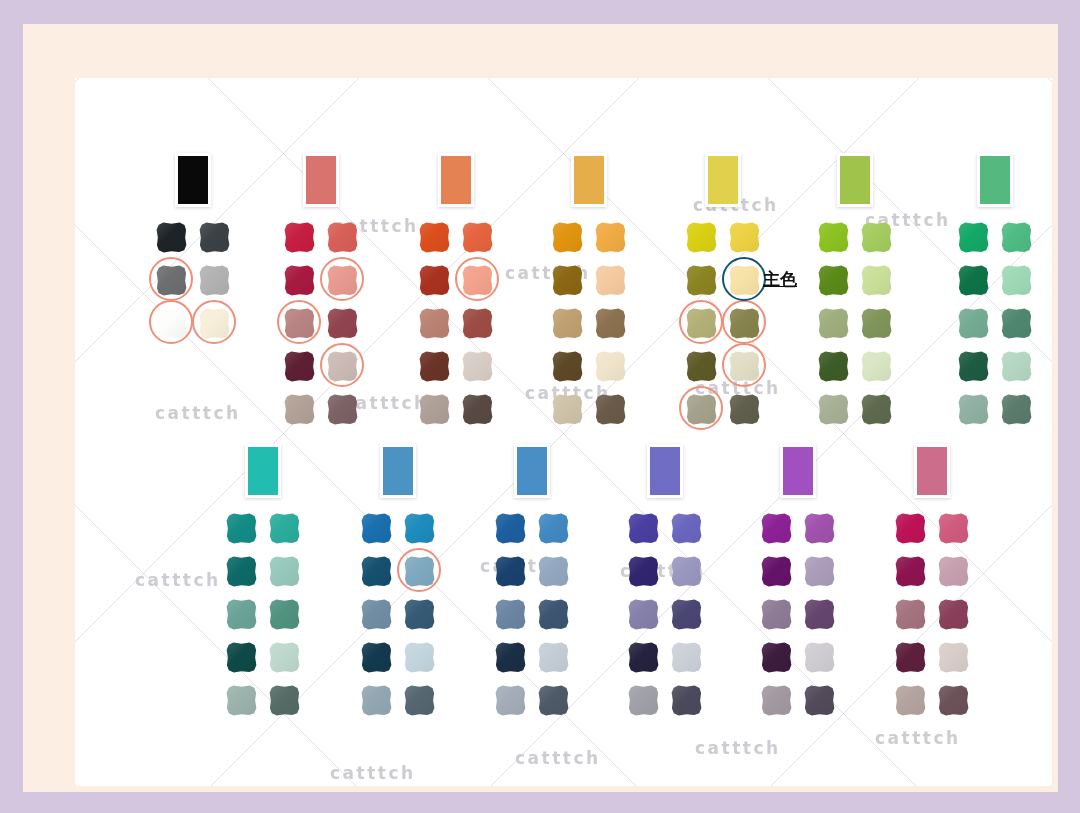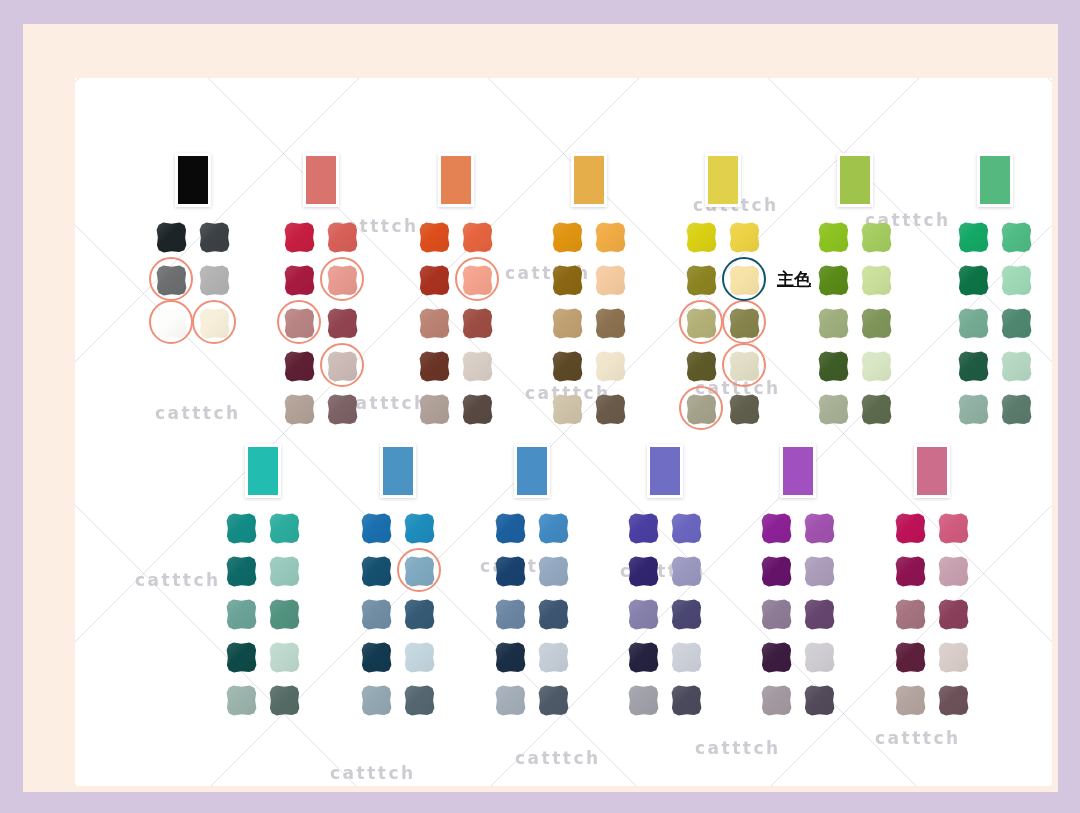--- a/index.html
+++ b/index.html
@@ -304,21 +304,21 @@
                 <div class="blob" style="left: 3px; top: 3px; background: rgb(165, 162, 140);"></div>
               </div>
               <div class="blob-cell" style="left: 43px; top: 172px; width: 43px; height: 43px;">
                 <div class="blob" style="left: 3px; top: 3px; background: rgb(96, 94, 76);"></div>
               </div>
               <div class="ring" style="left: -4px; top: 81px;"></div>
               <div class="ring" style="left: 39px; top: 81px;"></div>
               <div class="ring" style="left: 39px; top: 124px;"></div>
               <div class="ring" style="left: -4px; top: 167px;"></div>
               <div class="ring-main" style="left: 39px; top: 38px;"></div>
-              <div class="main-label" style="left: 94px; top: 49px; text-decoration: underline;">主色</div>
+              <div class="main-label" style="left: 80px; top: 49px; text-decoration: underline;">主色</div>
             </div>
           </div>
           <div class="column" style="left: 740px; top: 75px;">
             <div class="chip-wrap" style="left: 22px; top: 0px; width: 36px; height: 54px;">
               <div class="chip" style="background: rgb(160, 195, 76);"></div>
             </div>
             <div class="blob-grid" style="left: 0px; top: 66px;">
               <div class="blob-cell" style="left: 0px; top: 0px; width: 43px; height: 43px;">
                 <div class="blob" style="left: 3px; top: 3px; background: rgb(140, 194, 32);"></div>
               </div>

